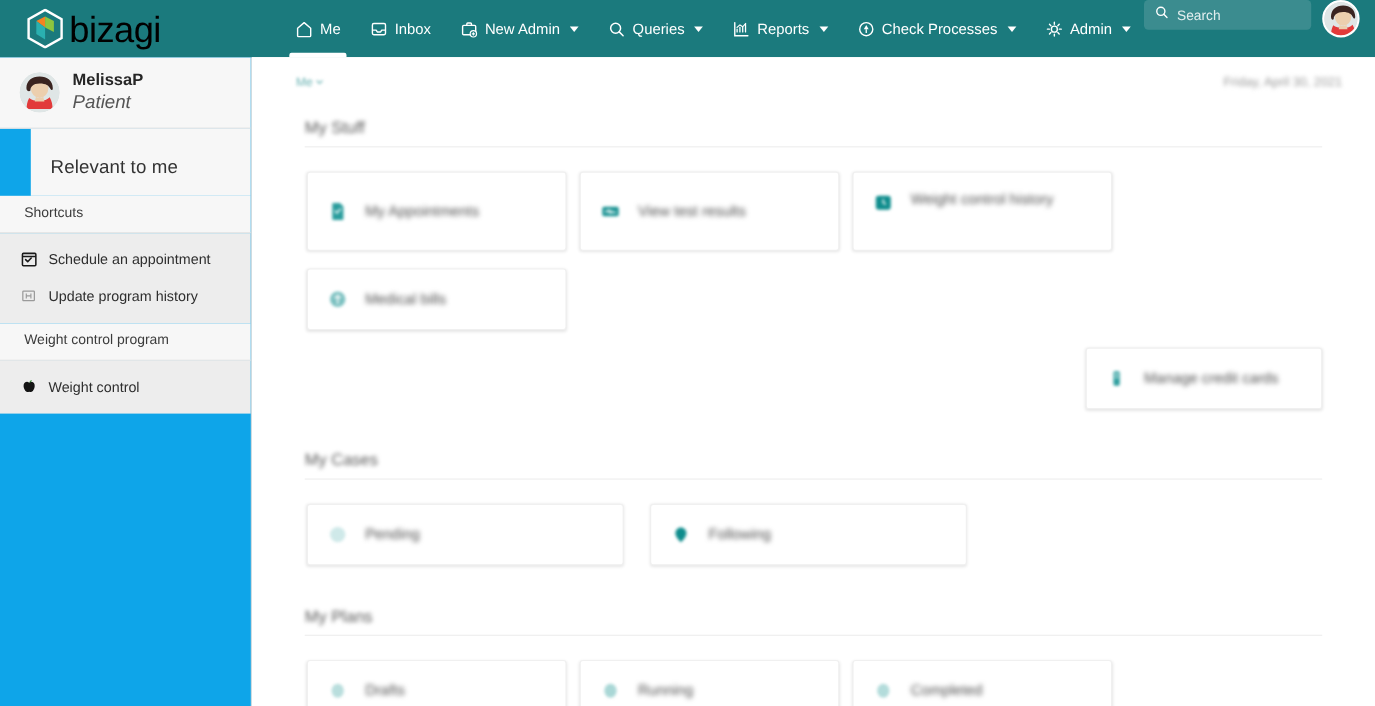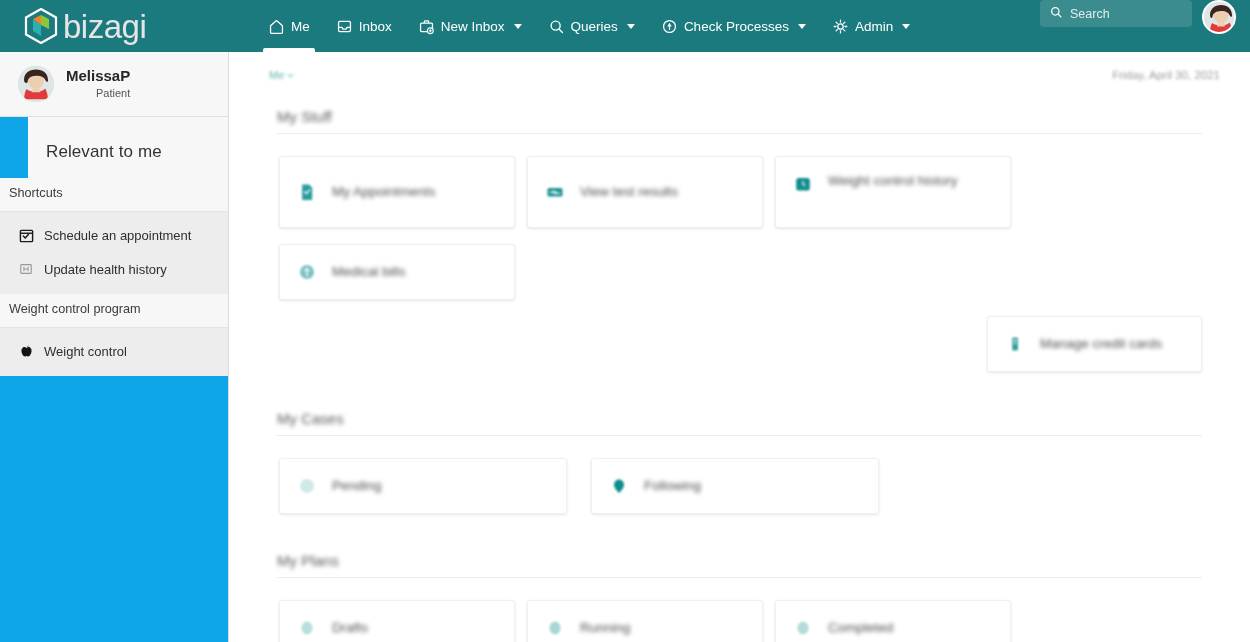--- a/index.html
+++ b/index.html
@@ -20,21 +20,21 @@
     overflow: hidden;
   }
   .logo-wrap {
     display: flex; align-items: center;
     padding-left: 24px;
     width: 229px;
     height: 52px;
   }
   .logo-mark { width: 34px; height: 36px; flex: 0 0 auto; }
   .logo-text {
-    color: #e5e5e5;
+    color: #000000;
     font-size: 33px;
     letter-spacing: -0.5px;
     margin-left: 5px;
     font-weight: 400;
     line-height: 1;
   }
 
   .nav {
     display: flex;
     align-items: stretch;
@@ -128,35 +128,35 @@
     width: 36px; height: 36px;
     border-radius: 50%;
     overflow: hidden;
     background: #cfd8d8;
     flex: 0 0 auto;
   }
   .profile-name {
     font-size: 15px; color: #262626; font-weight: 700; line-height: 1.25;
   }
   .profile-role {
-    font-size: 11px; color: #555; line-height: 1.3; text-align: right;
+    font-size: 17px; color: #555; font-style: italic; line-height: 1.3;
   }
 
   .section-title {
     font-size: 17px;
     color: #333;
     padding: 25px 0 16px 18px;
     background: #f7f7f7;
     letter-spacing: 0.1px;
     margin-left: 28px;
   }
   .group-head {
     font-size: 12.7px;
     color: #3b3b3b;
-    padding: 8px 0 11px 9px;
+    padding: 8px 0 11px 22px;
     background: #f7f7f7;
     border-bottom: 1px solid #e4e4e4;
   }
   .group-items { background: #ededed; padding: 6px 0 8px 0; }
   .side-item {
     display: flex; align-items: center;
     gap: 10px;
     padding: 9px 0 9px 18px;
     font-size: 13px;
     color: #2e2e2e;
@@ -276,35 +276,46 @@
 
     <div class="nav-item">
       <span class="ic">
         <svg width="17" height="17" viewBox="0 0 20 20">
             <rect x="3" y="6" width="14" height="10" rx="1.2" fill="none" stroke="#fff" stroke-width="1.5"></rect>
             <path d="M7.5 6V4.4a1 1 0 0 1 1-1h3a1 1 0 0 1 1 1V6" fill="none" stroke="#fff" stroke-width="1.5"></path>
             <circle cx="14.5" cy="15" r="3.4" fill="#1b7a7d" stroke="#fff" stroke-width="1.3"></circle>
             <path d="M14.5 13.3v3.4M12.8 15h3.4" stroke="#fff" stroke-width="1.2"></path>
           </svg>
       </span>
-      <span>New Inbox</span>
+      <span>New Admin</span>
       <span class="caret"></span>
     </div>
 
     <div class="nav-item">
       <span class="ic">
         <svg width="17" height="17" viewBox="0 0 20 20">
             <circle cx="9" cy="9" r="5.3" fill="none" stroke="#fff" stroke-width="1.6"></circle>
             <path d="M12.9 12.9L17 17" stroke="#fff" stroke-width="1.6" stroke-linecap="round"></path>
           </svg>
       </span>
       <span>Queries</span>
       <span class="caret"></span>
     </div>
 
+    <div class="nav-item">
+      <span class="ic">
+        <svg width="17" height="17" viewBox="0 0 20 20">
+            <path d="M3.5 3v14h14" fill="none" stroke="#fff" stroke-width="1.5" stroke-linecap="round"></path>
+            <path d="M6 13v-3M9 13V8M12 13v-5M15 13V5" stroke="#fff" stroke-width="1.4" stroke-linecap="round"></path>
+            <path d="M5.5 8.5l3.5-3 3 2 3.5-4" fill="none" stroke="#fff" stroke-width="1.2"></path>
+          </svg>
+      </span>
+      <span>Reports</span>
+      <span class="caret"></span>
+    </div>
 
     <div class="nav-item">
       <span class="ic">
         <svg width="17" height="17" viewBox="0 0 20 20">
             <circle cx="10" cy="10" r="7" fill="none" stroke="#fff" stroke-width="1.5"></circle>
             <path d="M10 5.5l2.6 4.5h-5.2z" fill="#fff"></path>
             <path d="M10 10v4" stroke="#fff" stroke-width="1.4"></path>
           </svg>
       </span>
       <span>Check Processes</span>
@@ -384,21 +395,21 @@
           </span>
           <span>Schedule an appointment</span>
         </div>
         <div class="side-item">
           <span class="sic">
             <svg width="14" height="14" viewBox="0 0 16 16">
                 <rect x="2" y="3" width="12" height="10" rx="0.8" fill="none" stroke="#9a9a9a" stroke-width="1.3"></rect>
                 <path d="M5.6 5.4v5.2M10.4 5.4v5.2M5.6 8h4.8" stroke="#9a9a9a" stroke-width="1.2"></path>
               </svg>
           </span>
-          <span>Update health history</span>
+          <span>Update program history</span>
         </div>
       </div>
     </div>
 
     <div>
       <div class="group-head">Weight control program</div>
       <div class="group-items">
         <div class="side-item">
           <span class="sic">
             <svg width="15" height="15" viewBox="0 0 16 16">

